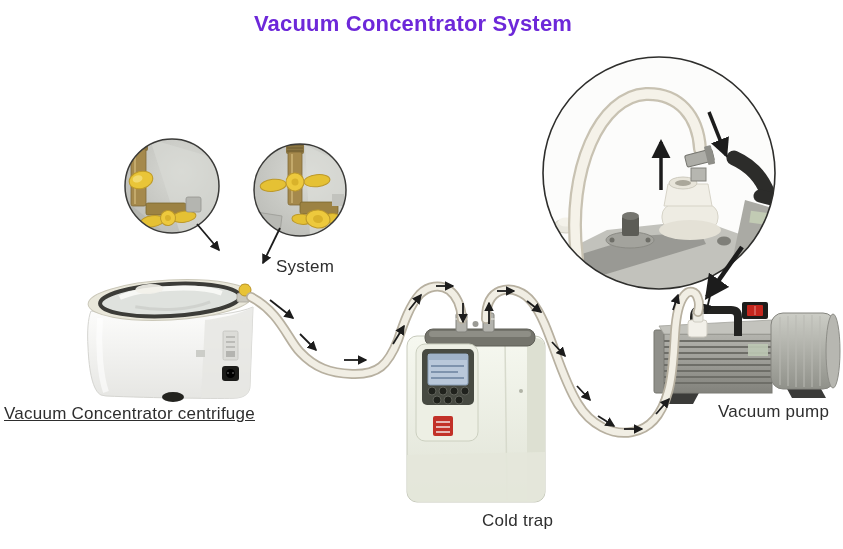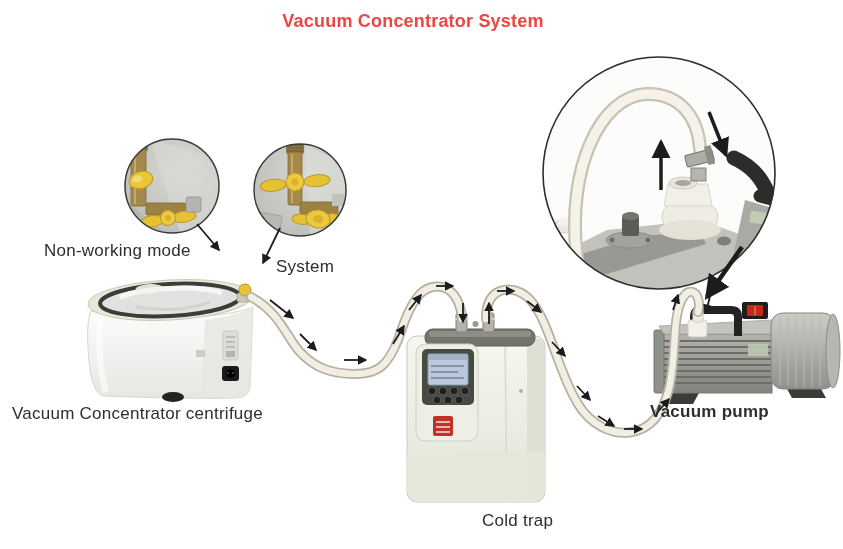--- a/index.html
+++ b/index.html
@@ -1,25 +1,25 @@
 <!DOCTYPE html>
 <html><head>
 <meta charset="utf-8">
 <style>
   html,body{margin:0;padding:0;background:#ffffff;}
   #canvas{position:relative;width:843px;height:549px;background:#ffffff;overflow:hidden;
           font-family:"Liberation Sans",sans-serif;}
   #title{position:absolute;left:0;top:11px;width:826px;text-align:center;
-         font-size:18px;font-weight:bold;color:#ef4444;letter-spacing:.2px;}
+         font-size:22px;font-weight:bold;color:#6d28d9;letter-spacing:.2px;}
   .lbl{position:absolute;font-size:17px;color:#2e2e2e;letter-spacing:.25px;white-space:nowrap;}
   #lbl-nonworking{left:44px;top:241px;}
   #lbl-working{left:276px;top:257px;}
-  #lbl-centrifuge{left:12px;top:404px;}
+  #lbl-centrifuge{left:4px;top:404px;text-decoration:underline;}
   #lbl-coldtrap{left:438px;top:511px;margin-left:44px;}
-  #lbl-pump{left:650px;top:402px;font-weight:bold;}
+  #lbl-pump{left:718px;top:402px;}
   svg{position:absolute;left:0;top:0;}
 </style>
 </head>
 <body>
 
 <div id="canvas">
 
   <div id="title">Vacuum Concentrator System</div>
 
   <svg width="843" height="549" viewBox="0 0 843 549">
@@ -302,18 +302,17 @@
       <circle cx="659" cy="173" r="116" fill="none" stroke="#2e2e2c" stroke-width="1.6"></circle>
     </g>
 
     <g stroke="#1c1c1c" stroke-width="1.8">
       <line x1="197" y1="224" x2="219" y2="250" marker-end="url(#ah)"></line>
       <line x1="280" y1="228" x2="263" y2="263" marker-end="url(#ah)"></line>
     </g>
     <line x1="742" y1="247" x2="707" y2="297" stroke="#1c1c1c" stroke-width="4.5" marker-end="url(#ah)"></line>
   </svg>
 
-  <div class="lbl" id="lbl-nonworking">Non-working mode</div>
   <div class="lbl" id="lbl-working">System</div>
   <div class="lbl" id="lbl-centrifuge">Vacuum Concentrator centrifuge</div>
   <div class="lbl" id="lbl-coldtrap">Cold trap</div>
   <div class="lbl" id="lbl-pump">Vacuum pump</div>
 </div>
 
 </body></html>

